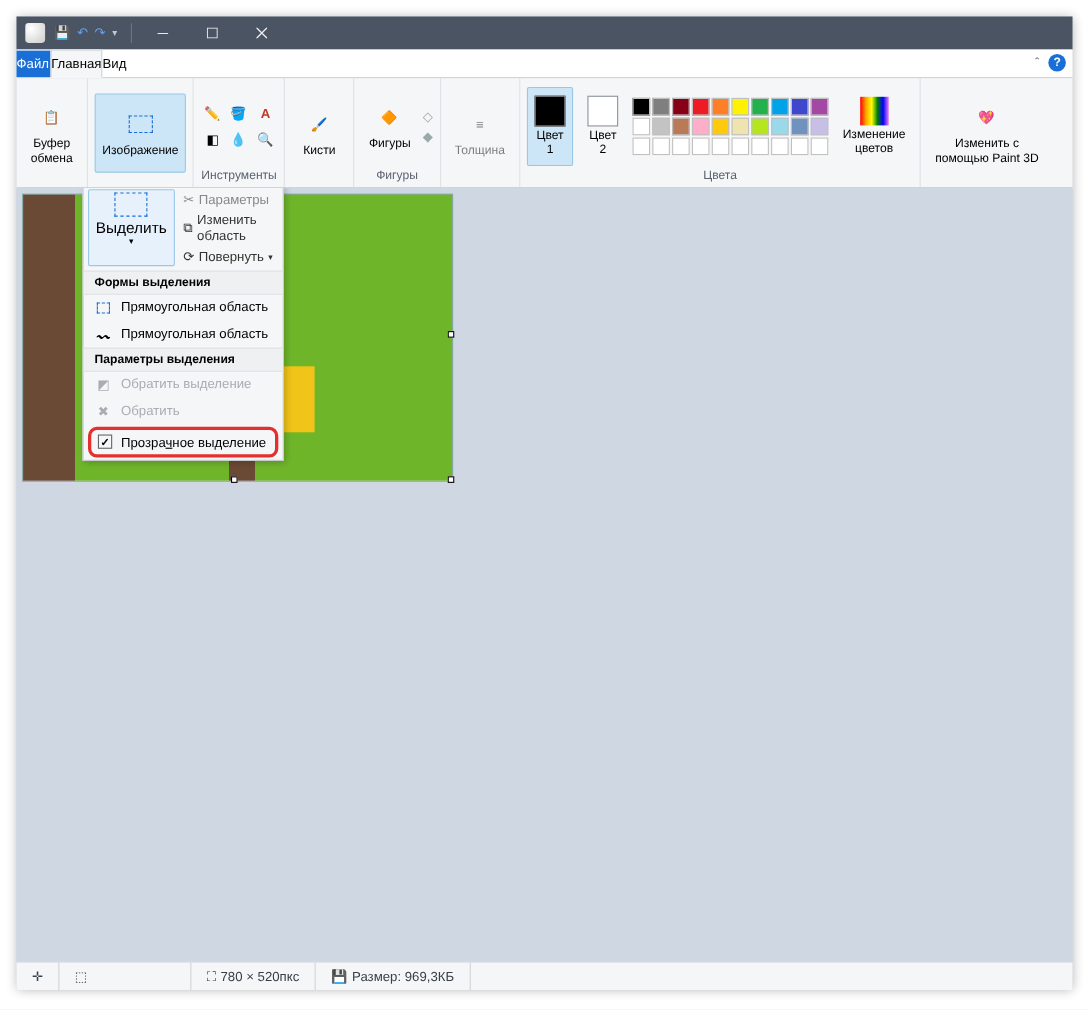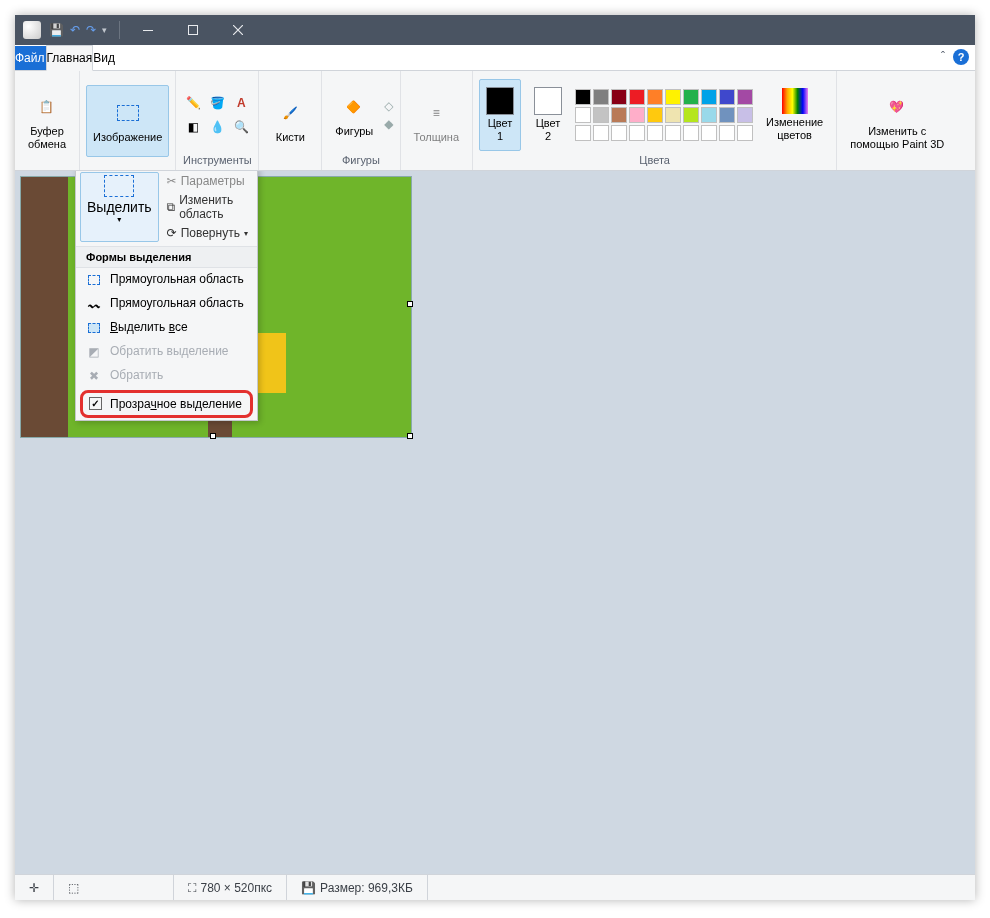--- a/index.html
+++ b/index.html
@@ -267,26 +267,21 @@
       <div class="dd-item">
         <div class="dd-icon">
             <div style="width:12px;height:10px;border:1px dashed #1a6fd6"></div>
           </div>
         <span>Прямоугольная область</span>
       </div>
       <div class="dd-item">
         <div class="dd-icon">〰</div>
         <span>Прямоугольная область</span>
       </div>
-      <div class="dd-item">
-        <div class="dd-icon">
-            <div style="width:12px;height:10px;border:1px dashed #1a6fd6;background:#cde6f7"></div>
-          </div>
-        <span><span style="text-decoration:underline">В</span>ыделить <u>в</u>се</span>
-      </div>
+      <div class="dd-sec">Параметры выделения</div>
       <div class="dd-item disabled">
         <div class="dd-icon">◩</div>
         <span>Обратить выделение</span>
       </div>
       <div class="dd-item disabled">
         <div class="dd-icon">✖</div>
         <span>Обратить</span>
       </div>
       <div class="dd-item highlight">
         <div class="chk">✓</div>

